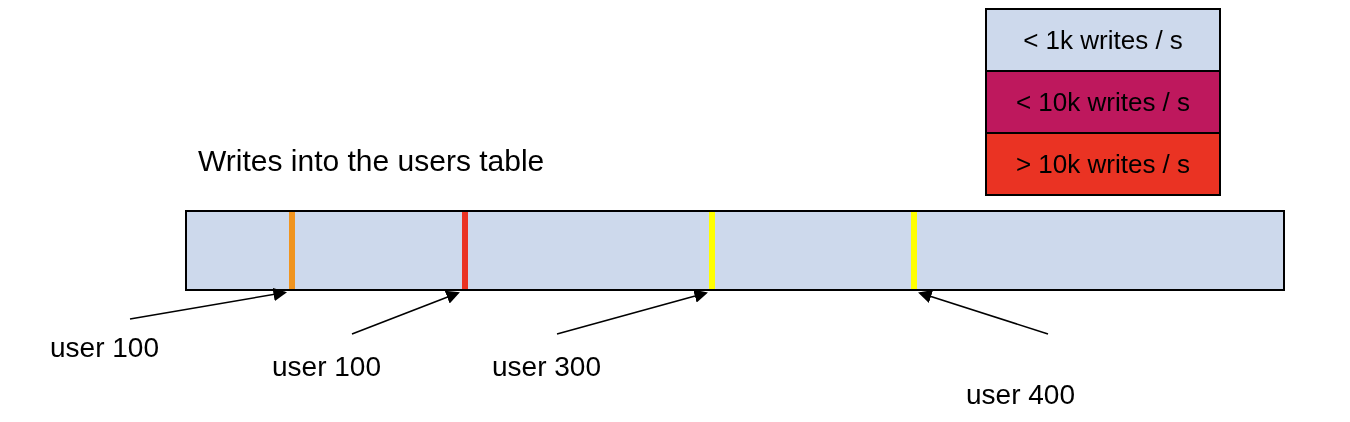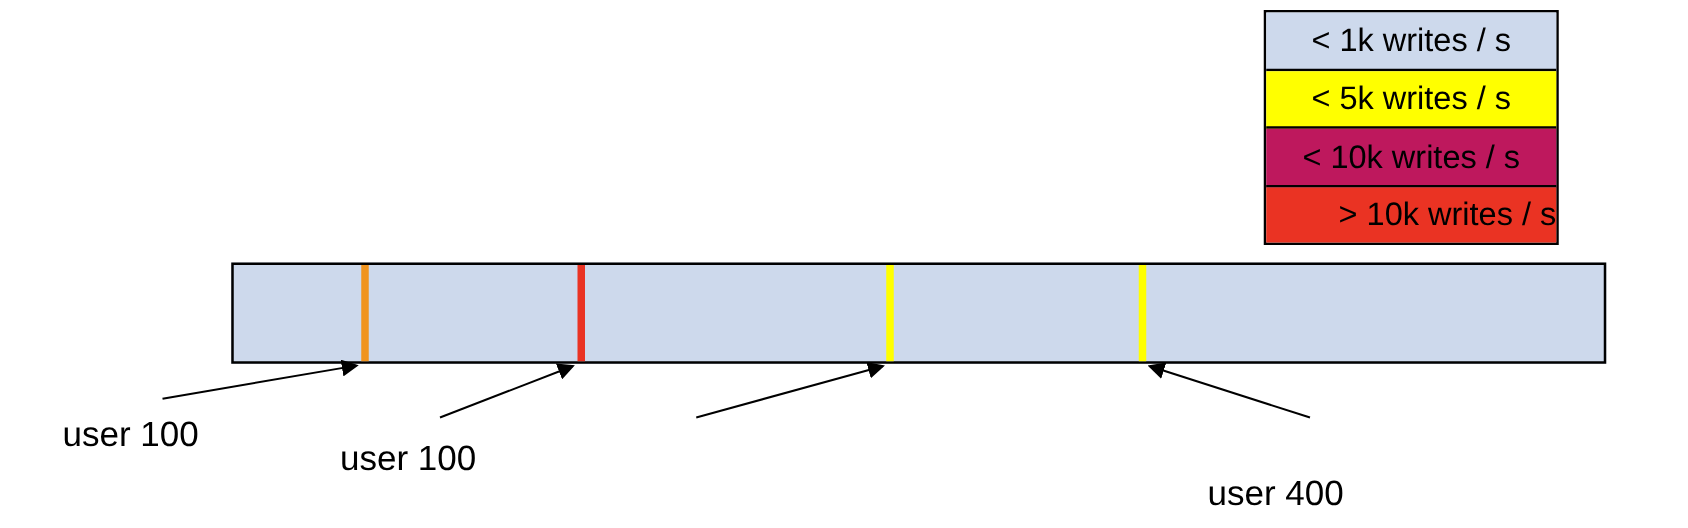--- a/index.html
+++ b/index.html
@@ -19,38 +19,38 @@
     left: 198px;
     top: 143px;
     font-size: 30px;
     line-height: 36px;
     white-space: nowrap;
   }
 
   
   .legend {
     position: absolute;
-    left: 1011px;
+    left: 985px;
     top: 8px;
     width: 236px;
     height: 188px;
     border: 2px solid #000;
     display: flex;
     flex-direction: column;
   }
   .legend-row {
     flex: 1;
     display: flex;
     align-items: center;
     justify-content: center;
     border-bottom: 2px solid #000;
     font-size: 26px;
     white-space: nowrap;
   }
-  .legend-row:last-child { border-bottom: none; justify-content: flex-end; }
+  .legend-row:last-child { border-bottom: none; }
 
   
   .bar {
     position: absolute;
     left: 185px;
     top: 210px;
     width: 1100px;
     height: 81px;
     border: 2px solid #000;
   }
@@ -85,27 +85,25 @@
   .user-label-0 { left: 50px;  top: 331px; }
   .user-label-1 { left: 272px; top: 350px; }
   .user-label-2 { left: 492px; top: 350px; }
   .user-label-3 { left: 966px; top: 347px; margin-top: 31px; }
 </style>
 </head>
 <body>
 
 <div class="canvas">
 
+  <div class="diagram-title">Writes into the users table</div>
 
   <div class="legend">
     <div class="legend-row" style="background: rgb(205, 217, 236);">
       <span>&lt; 1k writes / s</span>
-    </div>
-    <div class="legend-row" style="background: rgb(255, 255, 0);">
-      <span>&lt; 5k writes / s</span>
     </div>
     <div class="legend-row" style="background: #be185d;">
       <span>&lt; 10k writes / s</span>
     </div>
     <div class="legend-row" style="background: rgb(234, 51, 35);">
       <span>&gt; 10k writes / s</span>
     </div>
   </div>
 
   <div class="bar" style="background: rgb(205, 217, 236);">
@@ -122,15 +120,16 @@
       </marker>
     </defs>
     <line x1="130" y1="319" x2="285" y2="292.5" stroke="#000" stroke-width="1.6" marker-end="url(#arrowhead)"></line>
     <line x1="352" y1="334" x2="458" y2="293" stroke="#000" stroke-width="1.6" marker-end="url(#arrowhead)"></line>
     <line x1="557" y1="334" x2="706" y2="293" stroke="#000" stroke-width="1.6" marker-end="url(#arrowhead)"></line>
     <line x1="1048" y1="334" x2="920" y2="293" stroke="#000" stroke-width="1.6" marker-end="url(#arrowhead)"></line>
   </svg>
 
   <div class="user-label user-label-0">user 100</div>
   <div class="user-label user-label-1">user 100</div>
+  <div class="user-label user-label-2">user 300</div>
   <div class="user-label user-label-3">user 400</div>
 
 </div>
 
 </body></html>

